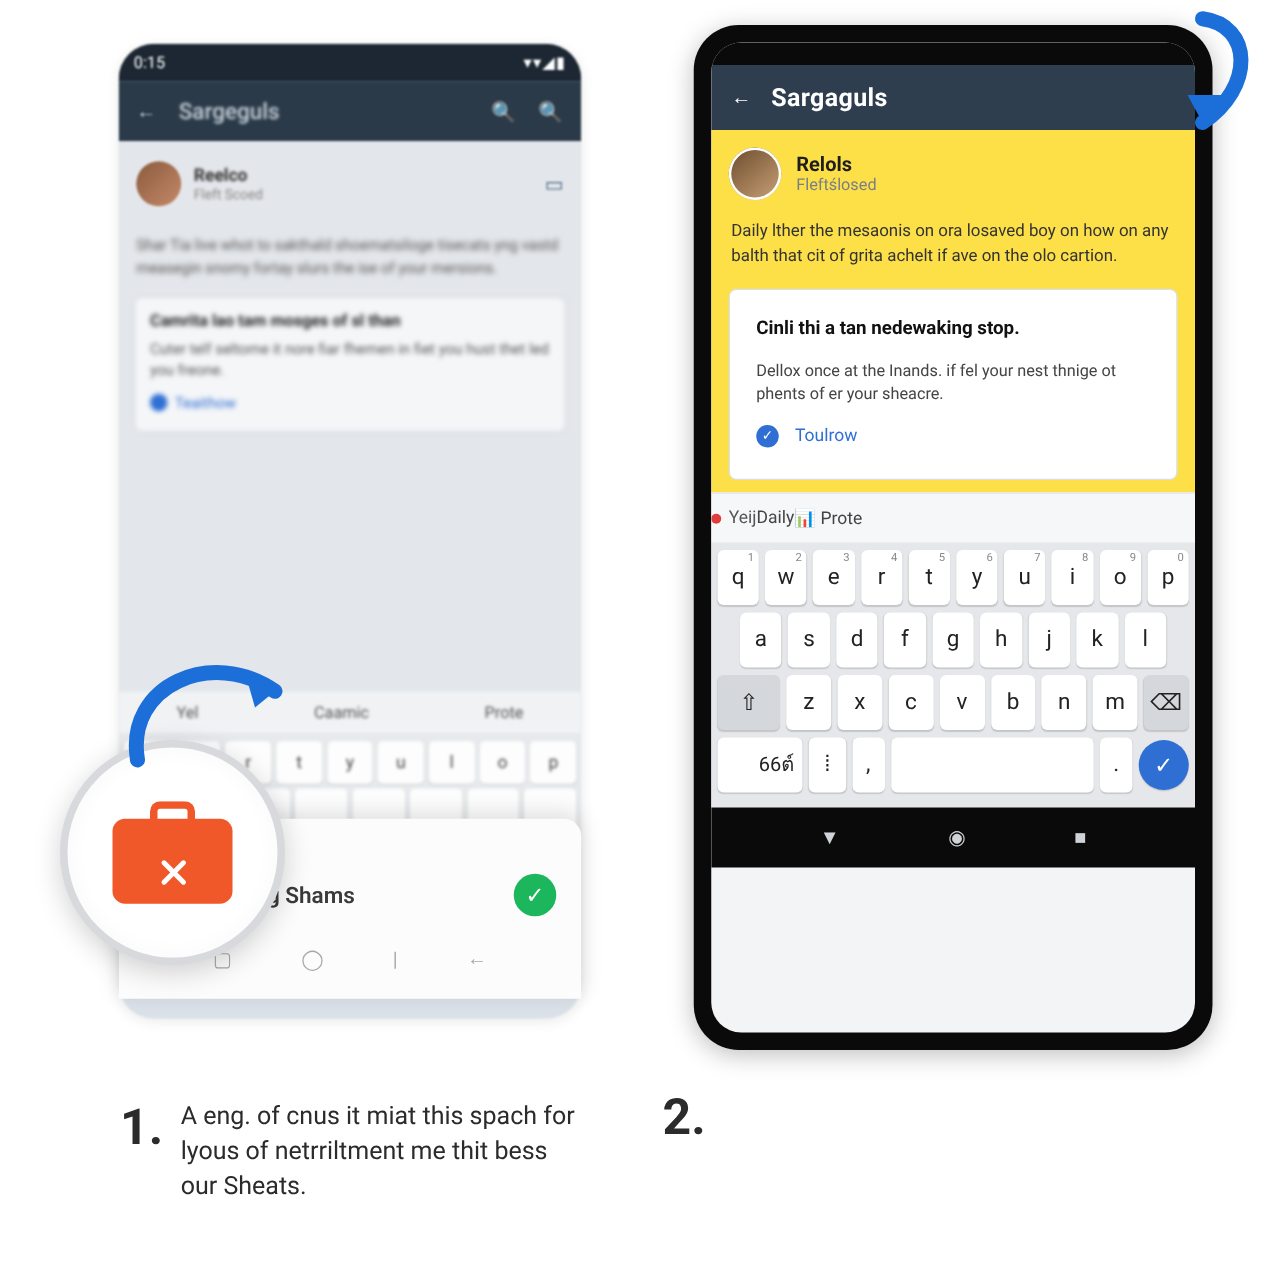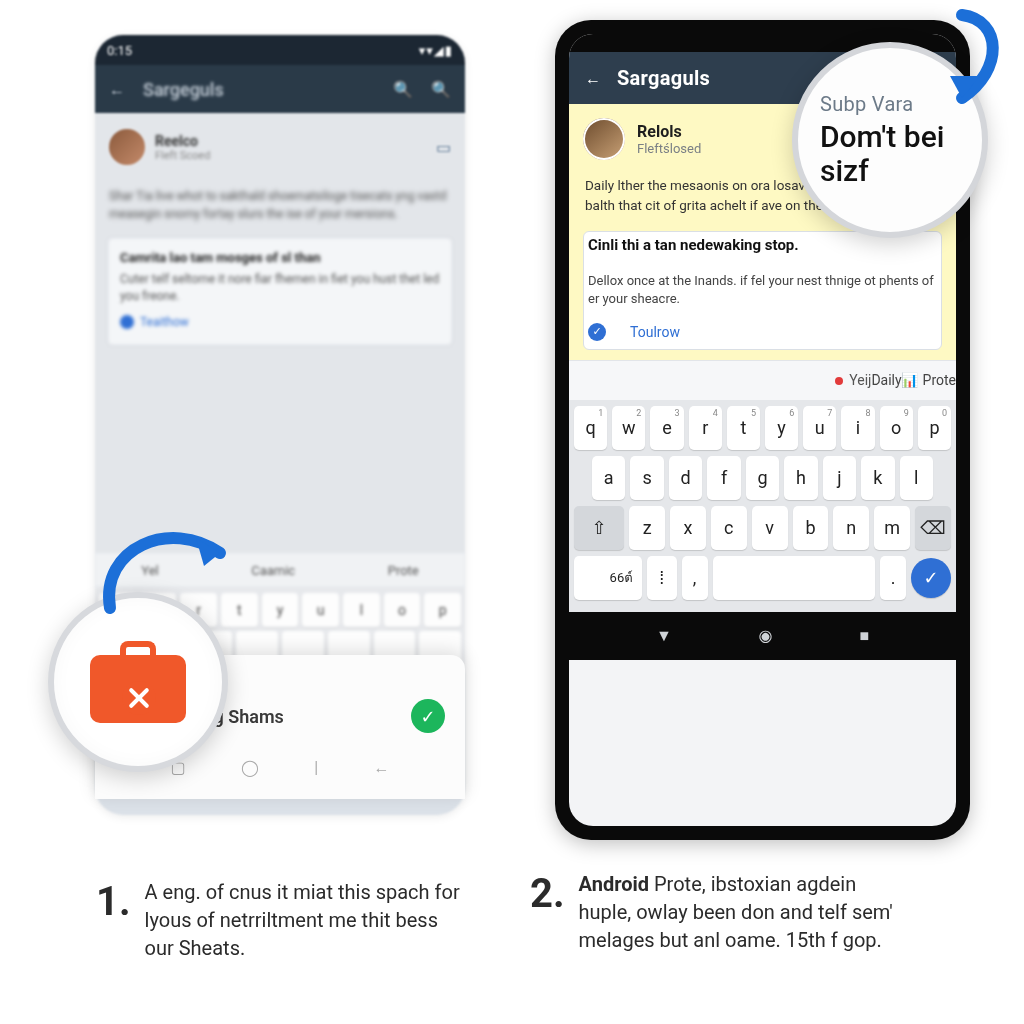--- a/index.html
+++ b/index.html
@@ -103,49 +103,49 @@
   }
   .phone-right{
     width:100%; height:100%; background:#f3f4f6; border-radius:24px; overflow:hidden;
     display:flex; flex-direction:column;
   }
   .pr-top { height:18px; background:#0a0a0a; }
   .pr-appbar{
     height:52px; background:#2e3e4e; color:#fff; display:flex; align-items:center; gap:16px; padding:0 16px;
   }
   .pr-appbar .title{ font-size:20px; font-weight:700; letter-spacing:.3px;}
-  .pr-body{ padding:10px 14px; background:#fef9c3; flex: 0 0 auto; }
+  .pr-body{ padding:10px 14px; background:#fde047; flex: 0 0 auto; }
   .pr-user{ display:flex; align-items:center; gap:12px; padding:4px 0 10px;}
   .pr-avatar{ width:42px;height:42px;border-radius:50%; background:linear-gradient(140deg,#6b4a2c,#caa277); box-shadow:inset 0 0 0 2px #fff;}
   .pr-username{ font-weight:700; font-size:16px; color:#1e1e1e;}
   .pr-usersub{ font-size:13px; color:#7a7f85;}
   .pr-para{ font-size:13.5px; color:#333; line-height:1.45; margin:6px 2px 16px;}
   .pr-card{
-    background:#ffffff; border:1px solid #dadfe5; border-radius:6px; padding:4px;
+    background:#ffffff; border:1px solid #dadfe5; border-radius:6px; padding:21px;
   }
   .pr-card .h{ font-weight:700; font-size:15px; color:#111; margin-bottom:8px;}
   .pr-card .b{ font-size:13px; color:#444; line-height:1.4;margin-top:18px;}
-  .pr-chip{ display:inline-flex; align-items:center; gap:24px; margin-top:14px; color:#2f6fd4; font-size:14px;}
+  .pr-chip{ display:inline-flex; align-items:center; gap:13px; margin-top:14px; color:#2f6fd4; font-size:14px;}
   .pr-chip .dot{ width:18px;height:18px;border-radius:50%;background:#2f6fd4; position:relative;}
   .pr-chip .dot::after{content:"✓";position:absolute;inset:0;color:#fff;font-size:11px;display:flex;align-items:center;justify-content:center;}
   .pr-suggest{
-    height:40px; background:#f6f7f9; border-top:1px solid #e2e5e9; display:flex; align-items:center; justify-content:flex-end;
+    height:40px; background:#f6f7f9; border-top:1px solid #e2e5e9; display:flex; align-items:center; justify-content:flex-start;
     font-size:14px; color:#444;
   }
   .pr-suggest .yel{ color:#555; position:relative; padding-left:14px;}
   .pr-suggest .yel::before{content:"";position:absolute;left:0;top:5px;width:8px;height:8px;border-radius:50%;background:#e23b3b;}
   .pr-kb{ background:#e5e7ea; padding:6px 5px; }
   .kbrow{ display:flex; gap:5px; margin-bottom:6px; }
   .key{ flex:1; height:44px; background:#ffffff; border-radius:5px; display:flex; align-items:center; justify-content:center; font-size:18px; color:#222; box-shadow:0 1px 1px rgba(0,0,0,.15); position:relative;}
   .key .hint{position:absolute; top:2px; right:4px; font-size:9px; color:#888;}
   .kbrow.mid{ padding:0 18px;}
   .key.wide{ flex:1.4; background:#d4d7db;}
   .key.del{ background:#d4d7db;}
   .key.space{ flex:5;}
-  .key.num{ flex:1.3; font-size:13px; background:#ffffff;padding-left:26px;}
+  .key.num{ flex:1.3; font-size:16px; background:#ffffff;padding-left:26px;}
   .key.enter{ background:#2f6fd4; color:#fff; border-radius:50%; width:40px; height:40px; flex:none;}
   .pr-nav{ height:48px; background:#0a0a0a; display:flex; align-items:center; justify-content:space-evenly; color:#cfd3d7;}
 
   
   .zoom-right{
     position:absolute; left:792px; top:42px;
     width:196px; height:196px; border-radius:50%;
     background:#fdfdfd; border:6px solid #d4d6da;
     box-shadow:0 6px 22px rgba(0,0,0,.18);
     display:flex; flex-direction:column; justify-content:center;
@@ -363,34 +363,26 @@
         </div>
       </div>
       <div class="pr-nav">
         <span>▼</span>
         <span>◉</span>
         <span>■</span>
       </div>
     </div>
   </div>
 
-  <div class="zoom-right">
-    <div class="sup">Subp Vara</div>
-    <div class="main">Dom't bei</div>
-    <div class="main">sizf</div>
-  </div>
   <svg class="arrow-right icon-svg" viewBox="0 0 120 120">
     <path d="M70 15 C 110 20, 112 70, 70 98" stroke="#1c6fd8" stroke-width="12" fill="none" stroke-linecap="round"></path>
     <path d="M70 98 L88 76 L58 76 Z" fill="#1c6fd8"></path>
   </svg>
 
   <div class="caption cap1">
     <div class="num">1.</div>
     <div class="txt">A eng. of cnus it miat this spach for lyous of netrriltment me thit bess our Sheats.</div>
   </div>
   <div class="caption cap2">
     <div class="num">2.</div>
-    <div class="txt">
-      <b>Android</b><span> Prote, ibstoxian agdein huple, owlay been don and telf sem' melages but anl oame. 15th f gop.</span>
-    </div>
   </div>
 
 </div>
 
 </body></html>

